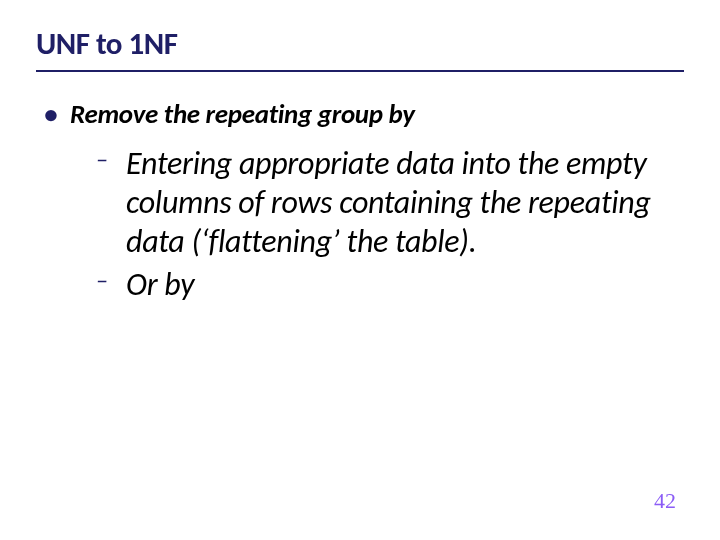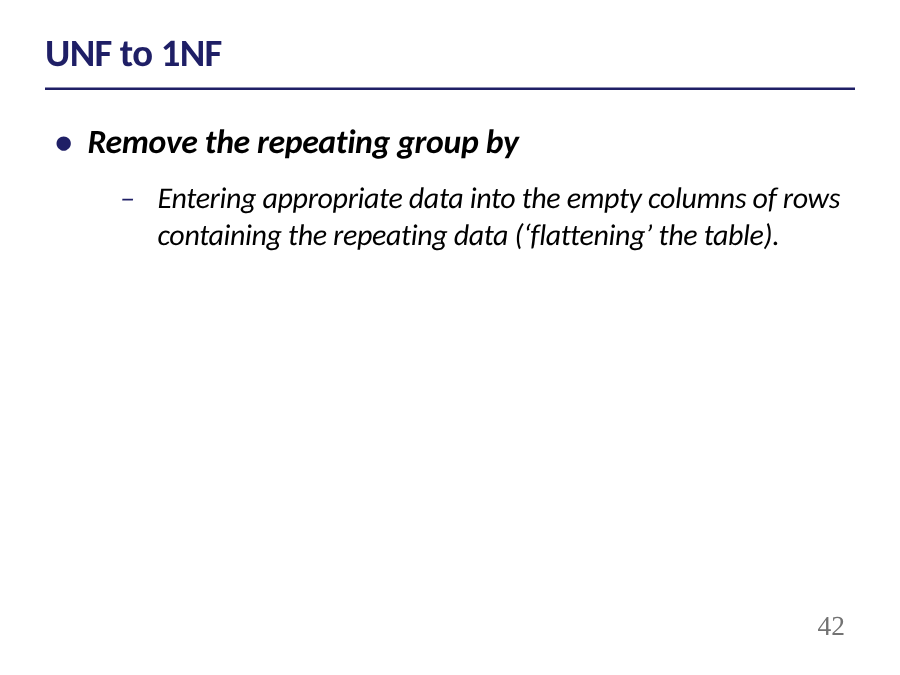--- a/index.html
+++ b/index.html
@@ -53,57 +53,60 @@
     font-weight: 700;
   }
   ul.level2 {
     list-style: none;
     padding-left: 26px;
     margin-top: 14px;
   }
   ul.level2 > li {
     position: relative;
     padding-left: 30px;
-    font-size: 24px;
+    font-size: 32px;
     font-weight: 400;
     color: #000;
     line-height: 1.22;
     margin-bottom: 4px;
     letter-spacing: -0.3px;
   }
   ul.level2 > li::before {
     content: "–";
     position: absolute;
     left: 0;
     top: 0;
     color: #1f1f66;
     font-size: 24px;
   }
   .page-number {
     position: absolute;
     right: 44px;
     bottom: 26px;
     font-size: 22px;
     font-family: "Times New Roman", serif;
-    color: #737373;
+    color: #8b5cf6;
   }
 </style>
 </head>
 <body>
 
 <div class="slide">
 
   <div class="title">UNF to 1NF</div>
   <div class="underline"></div>
 
   <ul class="level1">
     <li>
       <span>Remove the repeating group by</span>
       <ul class="level2">
         <li>
           <span>Entering appropriate data into the empty columns of rows containing the repeating data (‘flattening’ the table).</span>
         </li>
+        <li>
+          <span>Or by</span>
+        </li>
       </ul>
     </li>
   </ul>
 
   <div class="page-number">42</div>
 </div>
 
 </body></html>

